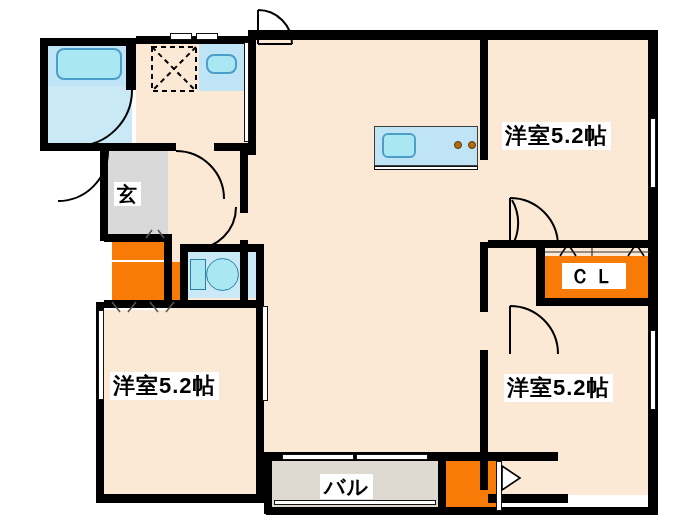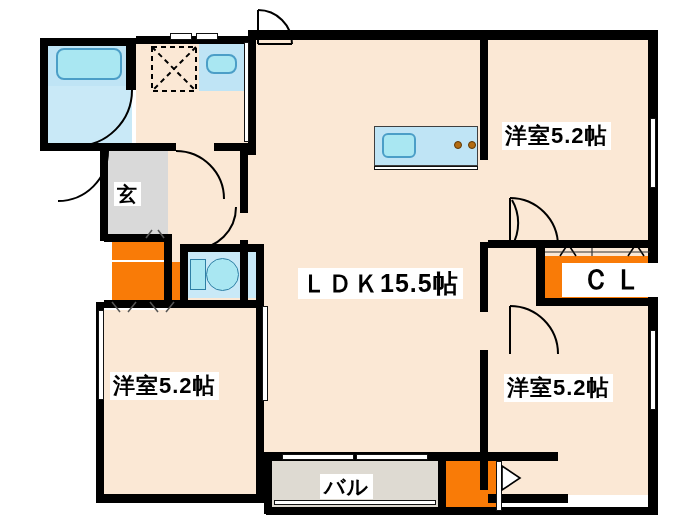--- a/index.html
+++ b/index.html
@@ -12,21 +12,21 @@
   .lgray{background:#dedad2;}
   .orange{background:#f97b07;}
   .water{background:#bfe4f5;}
   .water2{background:#c9e9f7;}
   .cyan{background:#a9e7f2;}
   .lbl{position:absolute;background:#ffffff;color:#000;white-space:nowrap;
        font-weight:700;letter-spacing:1px;line-height:1;}
   .lbl-ldk{font-size:25px;padding:3px 4px;}
   .lbl-room{font-size:22px;padding:3px 3px;}
   .lbl-sm{font-size:20px;padding:2px 3px;}
-  .lbl-cl{font-size:28px;padding:3px 20px;letter-spacing:4px;}
+  .lbl-cl{font-size:20px;padding:3px 8px;letter-spacing:4px;}
   .lbl-bal{font-size:21px;padding:2px 4px;}
   svg.ov{position:absolute;left:0;top:0;width:700px;height:525px;pointer-events:none;}
   .thin{background:#ffffff;border:1px solid #111;box-sizing:border-box;}
 </style>
 </head>
 <body>
 
 <div id="plan">
 
   <div class="rm floor" style="left:248px;top:30px;width:240px;height:455px;"></div>
@@ -172,21 +172,20 @@
     <g fill="#ffffff" stroke="#000" stroke-width="1.6">
       <path d="M502 466 l18 12 l-18 12 z"></path>
     </g>
 
     <g stroke="#333" stroke-width="1.2">
       <line x1="545" y1="252" x2="650" y2="252"></line>
       <line x1="592" y1="248" x2="592" y2="256"></line>
     </g>
   </svg>
 
-  <div class="lbl lbl-ldk" style="left:298px;top:268px;">ＬＤＫ15.5帖</div>
   <div class="lbl lbl-room" style="left:502px;top:122px;">洋室5.2帖</div>
   <div class="lbl lbl-room" style="left:504px;top:374px;">洋室5.2帖</div>
   <div class="lbl lbl-room" style="left:110px;top:372px;">洋室5.2帖</div>
   <div class="lbl lbl-sm" style="left:114px;top:182px;">玄</div>
   <div class="lbl lbl-cl" style="left:562px;top:263px;">ＣＬ</div>
   <div class="lbl lbl-bal" style="left:320px;top:474px;">バル</div>
 
 </div>
 
 </body></html>

